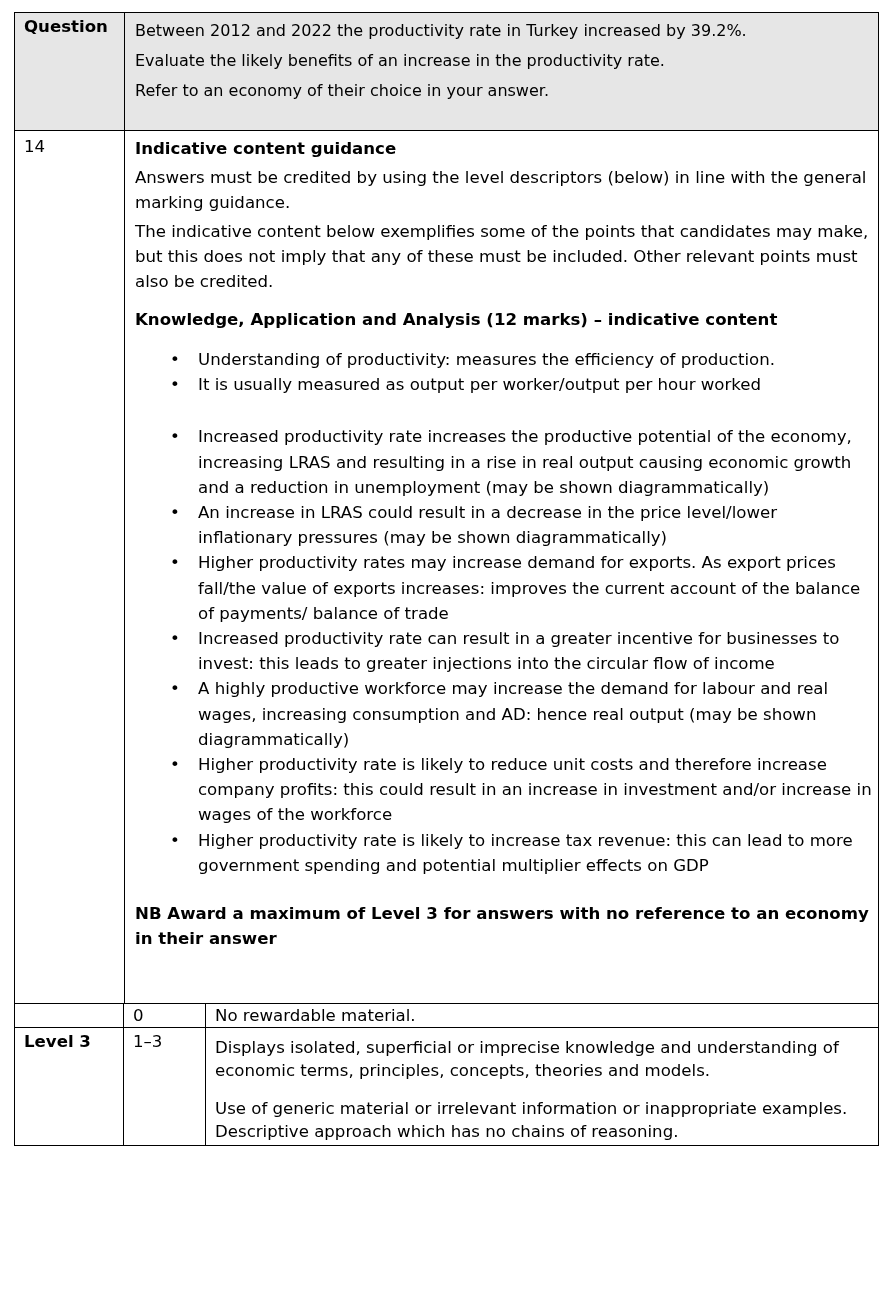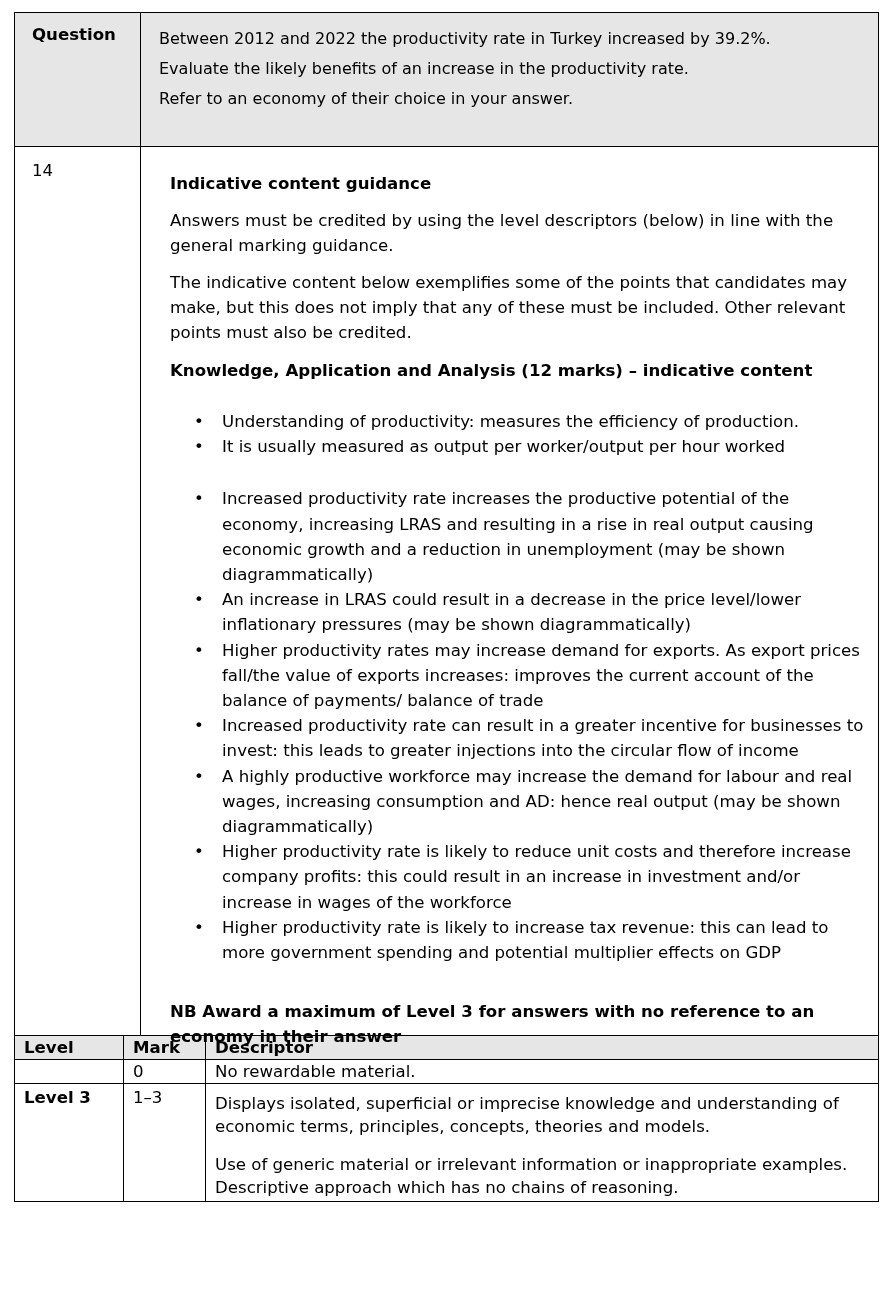--- a/index.html
+++ b/index.html
@@ -1,31 +1,31 @@
 <!DOCTYPE html>
 <html><head>
 <meta charset="utf-8">
 <style>
   html, body { margin: 0; padding: 0; background: #ffffff; }
   body { width: 888px; height: 1308px; position: relative; overflow: hidden;
          font-family: "DejaVu Sans", "Liberation Sans", sans-serif; color: #000; }
   .doc { position: absolute; left: 14px; top: 12px; width: 865px; }
   table { border-collapse: collapse; width: 865px; table-layout: fixed; }
-  td { border: 1px solid #000; vertical-align: top; padding: 8px; }
+  td { border: 1px solid #000; vertical-align: top; padding: 0; }
   .grey { background: #e6e6e6; }
   .c1 { width: 109px; }
 
   
   .q-label { padding: 2px 0 0 9px; font-size: 16.6px; font-weight: bold; line-height: 24px; }
   .q-body { padding: 5px 8px 0 10px; height: 117px; box-sizing: border-box; }
   .q-body p { margin: 0 0 5px 0; font-size: 16px; line-height: 25px; }
 
   .num { padding: 4px 0 0 9px; font-size: 16.6px; font-weight: normal; line-height: 24px; }
   .content { padding: 4px 6px 0 9px; }
-  .content p { margin: 12px; font-size: 16.6px; line-height: 25px; }
+  .content p { margin: 1px; font-size: 16.6px; line-height: 25px; }
   .content p + p { margin-top: 4px; }
   .heading { font-weight: bold; }
   .kaa { margin-top: 13px !important; font-weight: bold; }
   ul.bul { list-style: none; margin: 0; padding: 0; }
   ul.bul li { position: relative; padding-left: 64px; font-size: 16.6px; line-height: 25.2px; }
   ul.bul li .dot { position: absolute; left: 36px; top: 0; }
   .gap1 { height: 27px; }
   .gap2 { height: 22px; }
   .nb { font-weight: bold; font-size: 16.6px; line-height: 26px; margin: 0; }
 
@@ -86,25 +86,20 @@
           <div class="gap2"></div>
           <p class="nb">NB Award a maximum of Level 3 for answers with no reference to an economy in their answer</p>
         </div>
       </td>
     </tr>
   </tbody>
     </table>
 
   <table class="lvl" style="margin-top:-1px;">
     <tbody>
-        <tr class="hdr grey">
-      <td class="lc">Level</td>
-      <td class="mc">Mark</td>
-      <td class="dc">Descriptor</td>
-    </tr>
     <tr>
       <td class="lc"></td>
       <td class="mc">0</td>
       <td class="dc">
         <p>No rewardable material.</p>
       </td>
     </tr>
     <tr class="row-desc">
       <td class="lc">Level 3</td>
       <td class="mc">1–3</td>

